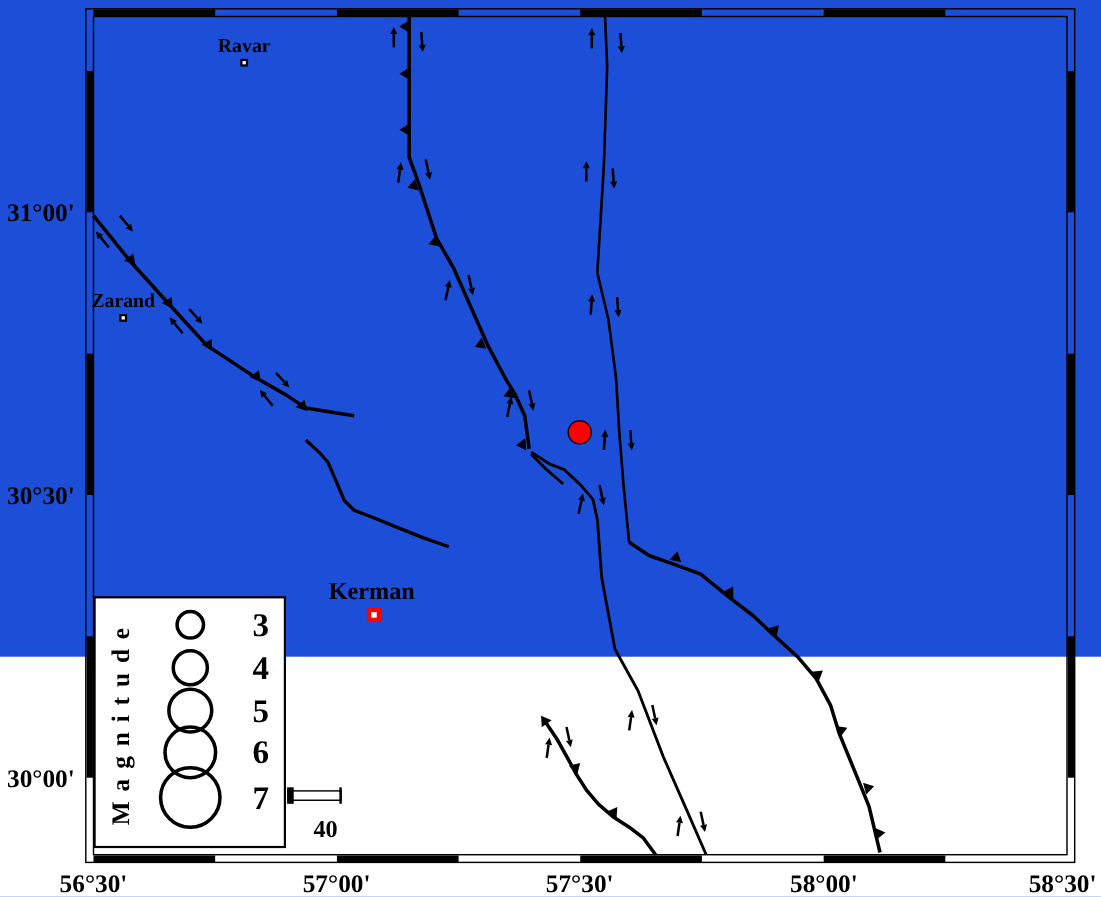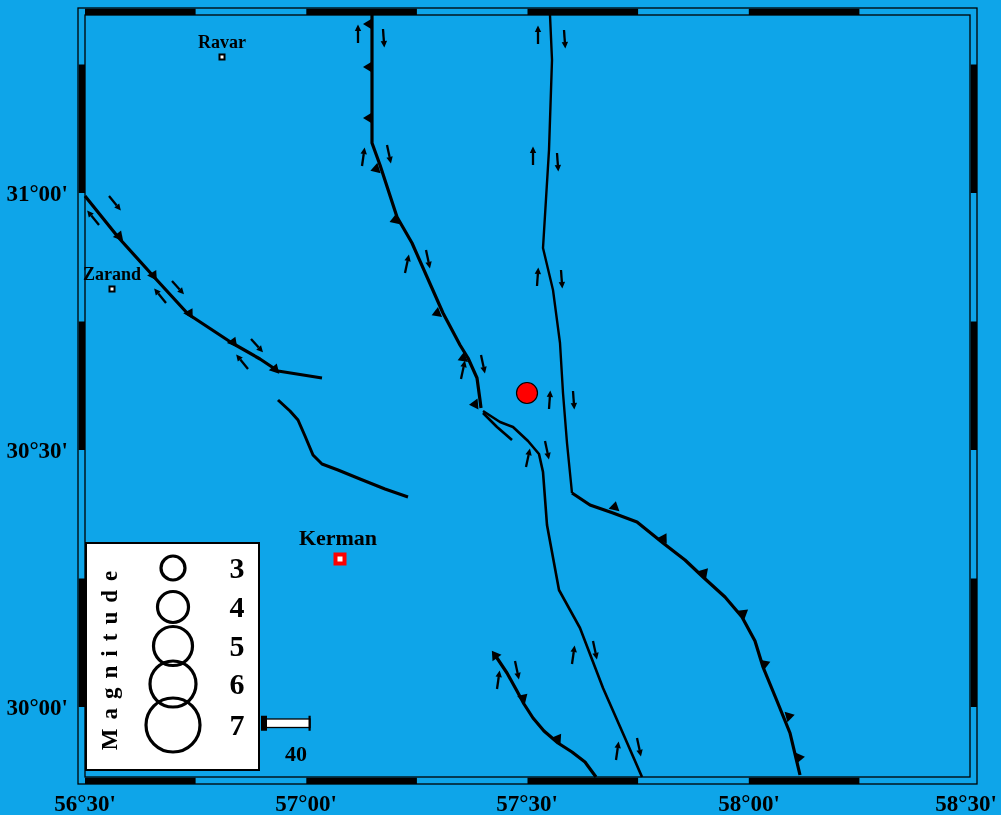--- a/index.html
+++ b/index.html
@@ -1,16 +1,16 @@
 <!DOCTYPE html>
 <html><head>
 <meta charset="utf-8">
 <style>
   html,body{margin:0;padding:0;background:#ffffff;width:1001px;height:815px;overflow:hidden;}
-  #stage{position:relative;width:1001px;height:815px;background:#0ea5e9;}
+  #stage{position:relative;width:1001px;height:597px;background:#1d4ed8;}
   svg{position:absolute;left:0;top:0;}
   text.lbl{font-family:"Liberation Serif","DejaVu Serif",serif;font-weight:bold;fill:#000000;}
 </style>
 </head>
 <body>
 
 <div id="stage">
   <svg id="map-svg" width="1001" height="815" viewBox="0 0 1001 815">
       <rect x="78" y="8" width="899" height="776" fill="none" stroke="#000000" stroke-width="1.3"></rect>
       <rect x="85" y="15" width="885" height="762" fill="none" stroke="#000000" stroke-width="1.3"></rect>

